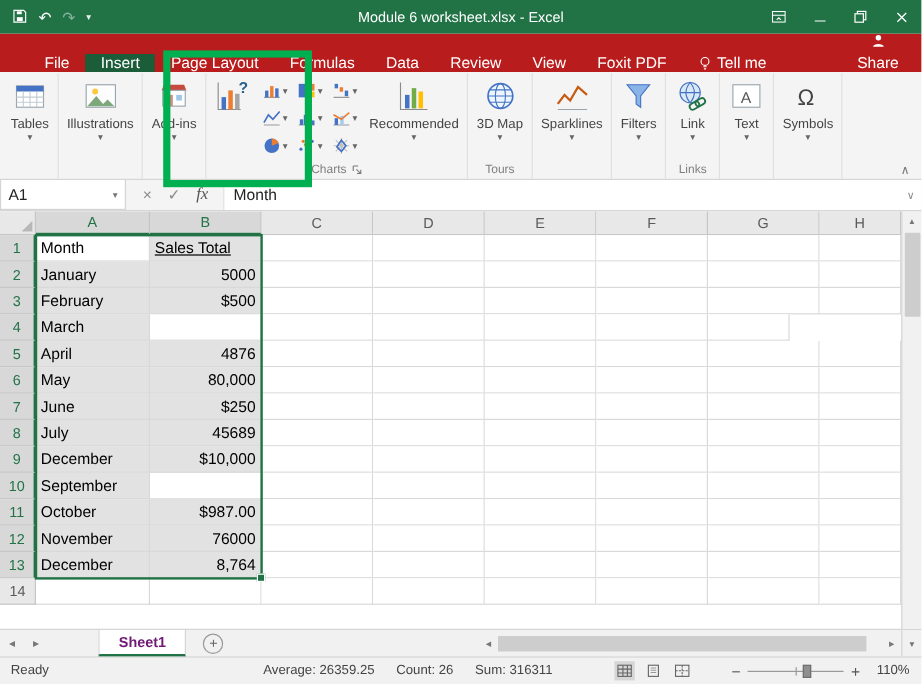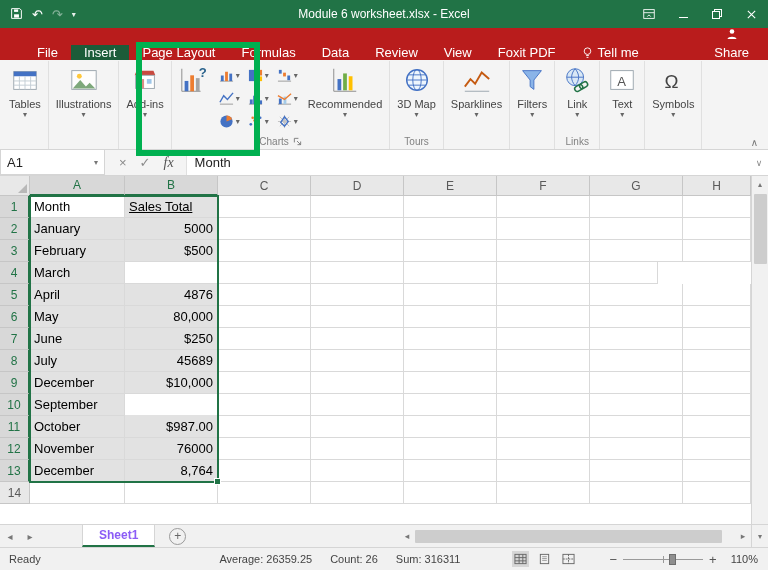--- a/index.html
+++ b/index.html
@@ -69,21 +69,21 @@
   .cell.active{background:#fff;}
   .sel-overlay{position:absolute;left:29px;top:-1px;width:190px;height:288px;border:2px solid #217346;pointer-events:none;z-index:5;}
   .fill-handle{position:absolute;right:-4px;bottom:-4px;width:7px;height:7px;background:#217346;border:1px solid #fff;pointer-events:auto;cursor:crosshair;}
   .vscroll{width:17px;background:#f1f1f1;border-left:1px solid #d5d5d5;display:flex;flex-direction:column;align-items:center;}
   .sbtn{width:17px;height:17px;display:flex;align-items:center;justify-content:center;font-size:8px;color:#777;cursor:pointer;}
   .vthumb{width:13px;height:70px;background:#cdcdcd;border-radius:1px;margin-top:1px;cursor:pointer;}
 
   
   .sheetbar{height:23px;background:#f1f1f1;border-top:1px solid #d5d5d5;display:flex;align-items:stretch;font-size:12px;color:#555;}
   .nav{width:20px;display:flex;align-items:center;justify-content:center;font-size:10px;color:#777;cursor:pointer;}
-  .stab{margin-left:42px;padding:0 16px;background:#fff;border-left:1px solid #d5d5d5;border-right:1px solid #d5d5d5;border-bottom:2px solid #217346;display:flex;align-items:center;color:#8b5cf6;font-weight:bold;cursor:pointer;}
+  .stab{margin-left:42px;padding:0 16px;background:#fff;border-left:1px solid #d5d5d5;border-right:1px solid #d5d5d5;border-bottom:2px solid #217346;display:flex;align-items:center;color:#701a75;font-weight:bold;cursor:pointer;}
   .addsheet{width:17px;height:17px;border:1px solid #9a9a9a;border-radius:50%;display:flex;align-items:center;justify-content:center;color:#666;font-size:12px;margin:auto 0 auto 14px;line-height:1;cursor:pointer;}
   .hscroll{display:flex;align-items:center;width:352px;}
   .sbtn2{width:16px;display:flex;align-items:center;justify-content:center;font-size:9px;color:#777;cursor:pointer;}
   .htrack{flex:1;height:15px;display:flex;align-items:center;}
   .hthumb{width:96%;height:13px;background:#cdcdcd;border-radius:1px;cursor:pointer;}
   .vbottom{width:17px;display:flex;align-items:center;justify-content:center;font-size:8px;color:#777;border-left:1px solid #d5d5d5;cursor:pointer;}
 
   
   .statusbar{height:23px;background:#f1f1f1;border-top:1px solid #d5d5d5;display:flex;align-items:center;font-size:11px;color:#444;padding:0 10px 0 9px;}
   .statusbar .stat{margin-right:18px;white-space:nowrap;}

